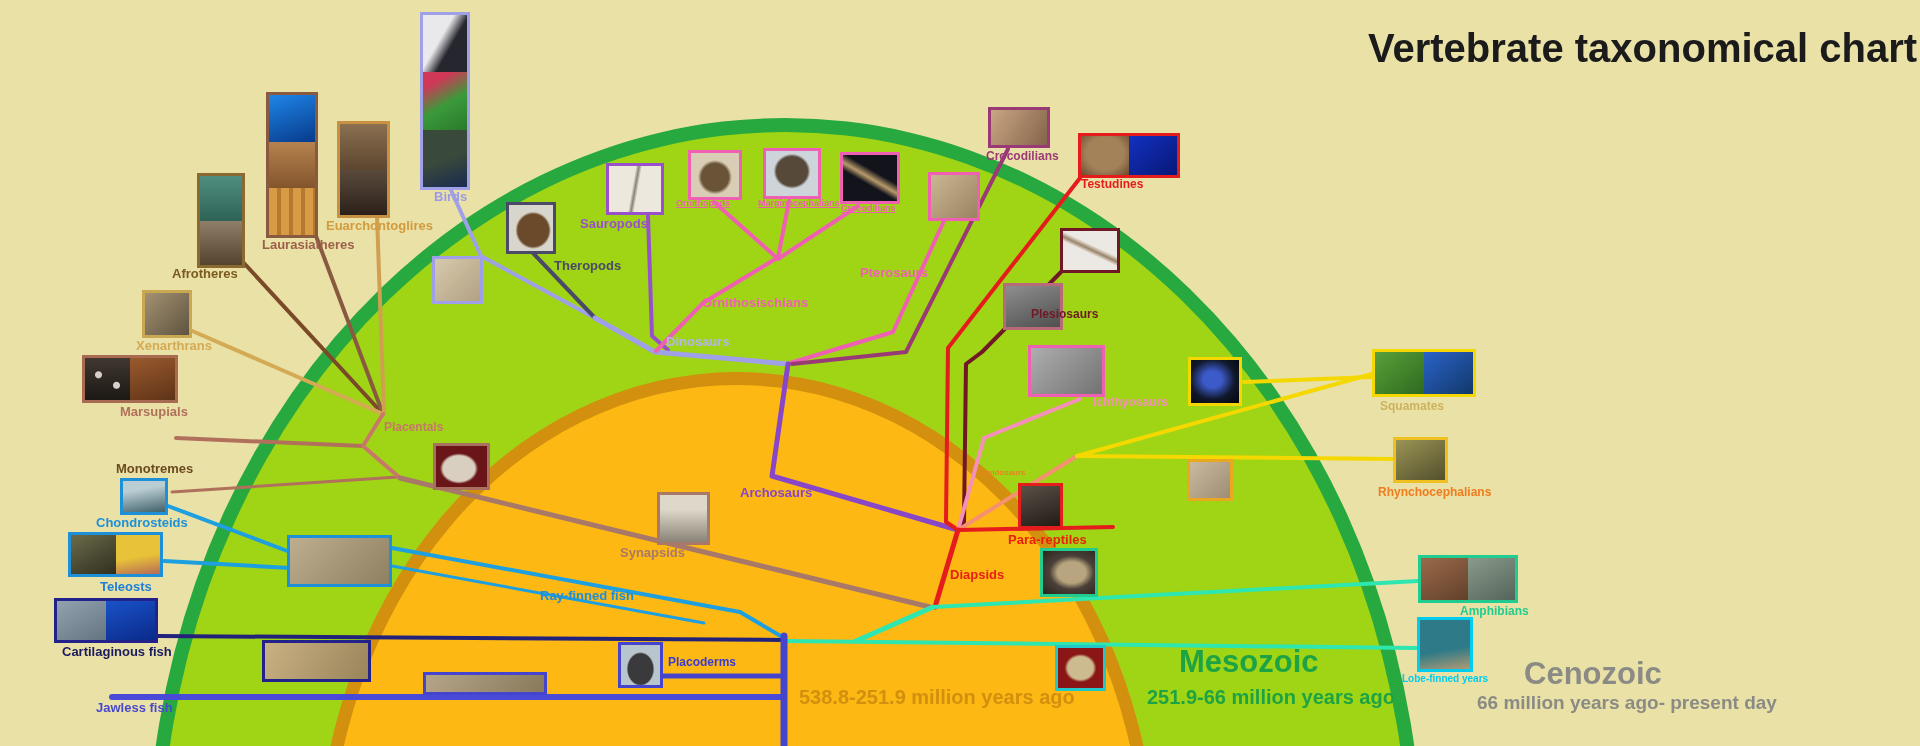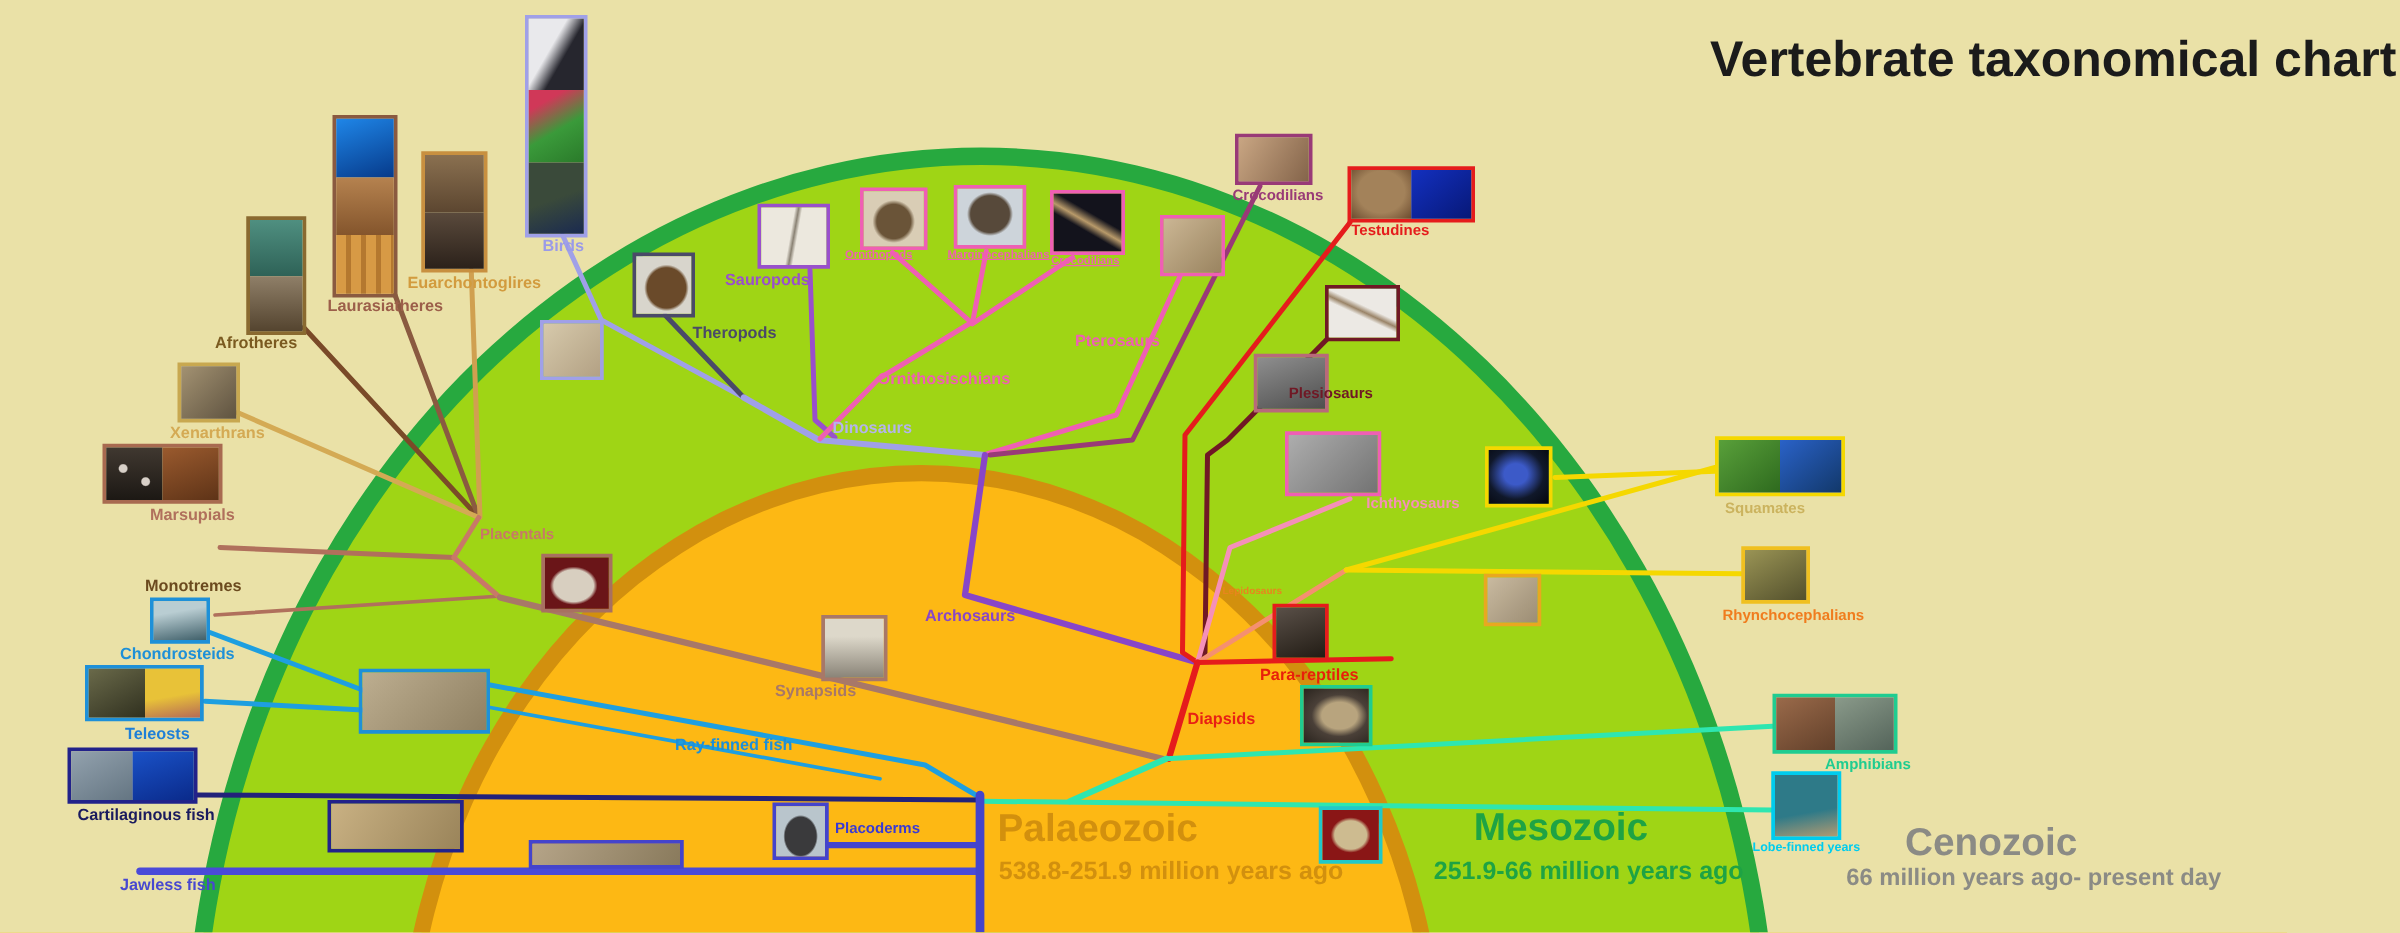--- a/index.html
+++ b/index.html
@@ -219,20 +219,19 @@
   <div class="lbl sz12" style="left:1031px;top:307px;color:#701825;">Plesiosaurs</div>
   <div class="lbl sz12" style="left:1093px;top:395px;color:#f590b8;">Ichthyosaurs</div>
   <div class="lbl sz8" style="left:978px;top:468px;color:#e8851e;">Lepidosaurs</div>
   <div class="lbl sz12" style="left:1380px;top:399px;color:#cbb35e;">Squamates</div>
   <div class="lbl sz12" style="left:1378px;top:485px;color:#f07c1e;">Rhynchocephalians</div>
   <div class="lbl" style="left:1008px;top:532px;color:#e8200a;">Para-reptiles</div>
   <div class="lbl" style="left:950px;top:567px;color:#e82014;">Diapsids</div>
   <div class="lbl" style="left:740px;top:485px;color:#8846c8;">Archosaurs</div>
   <div class="lbl" style="left:620px;top:545px;color:#a87868;">Synapsids</div>
 
-  <div class="lbl era-name" style="left:798px;top:645px;color:#d2900e;">Palaeozoic</div>
   <div class="lbl era-range" style="left:799px;top:686px;color:#d2900e;">538.8-251.9 million years ago</div>
   <div class="lbl era-name" style="left:1179px;top:644px;color:#1ea344;">Mesozoic</div>
   <div class="lbl era-range" style="left:1147px;top:686px;color:#1ea344;">251.9-66 million years ago</div>
   <div class="lbl era-name" style="left:1524px;top:656px;color:#8b8b85;">Cenozoic</div>
   <div class="lbl era-range" style="left:1477px;top:692px;color:#8b8b85;font-size:19px;">66 million years ago- present day</div>
 
 </div>
 
 </body></html>

